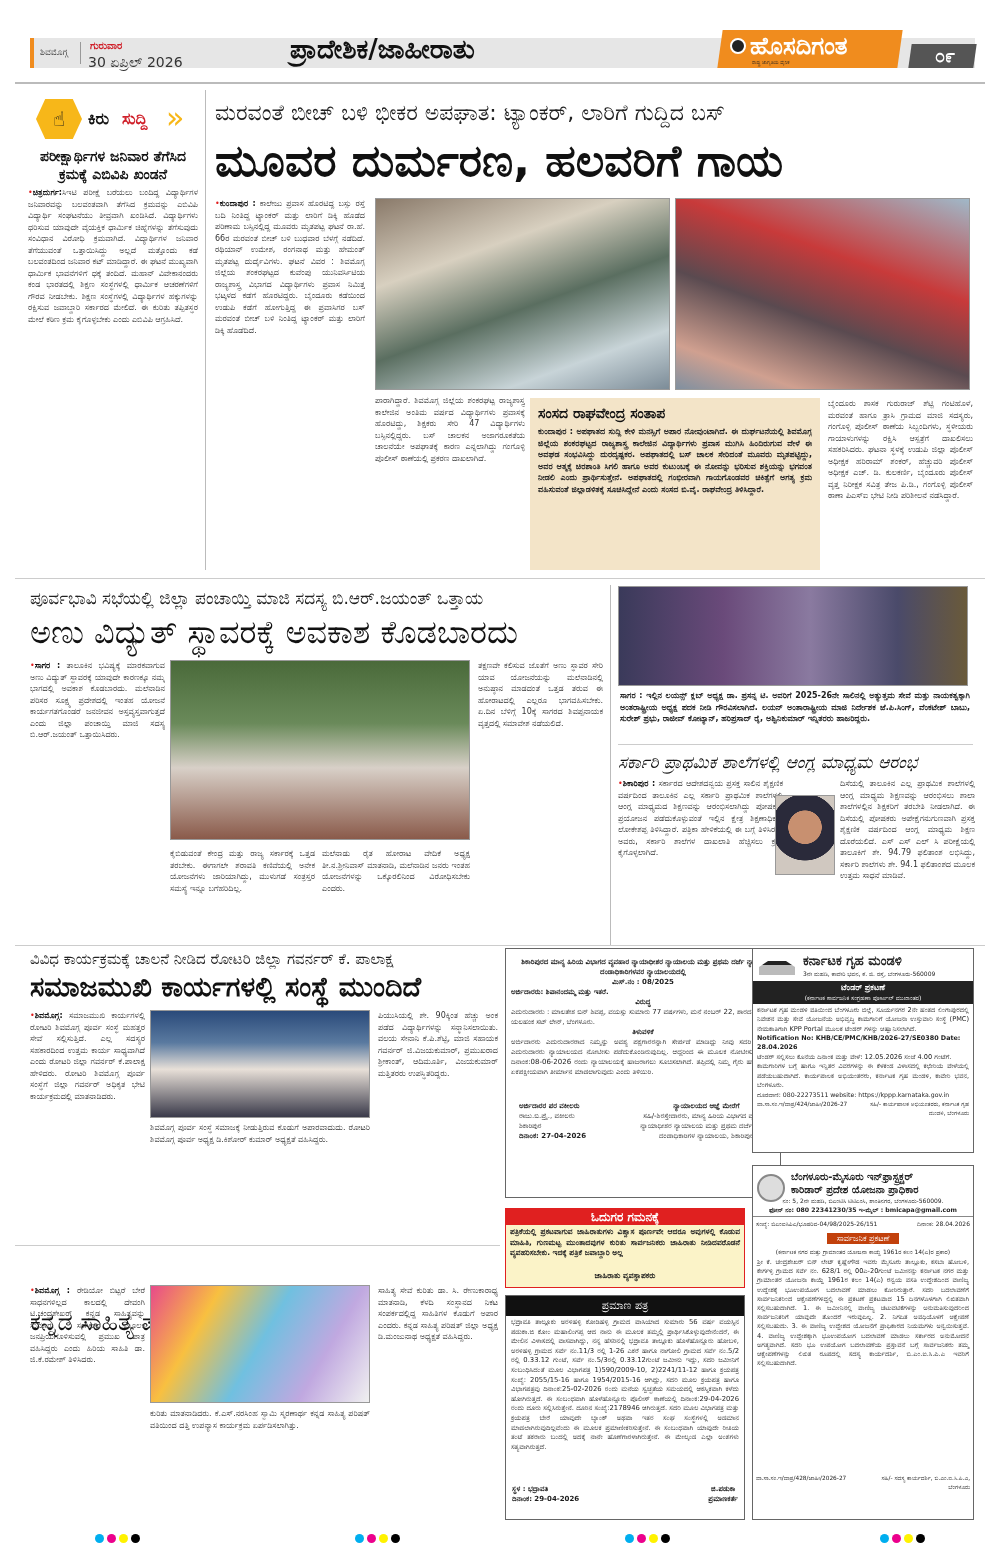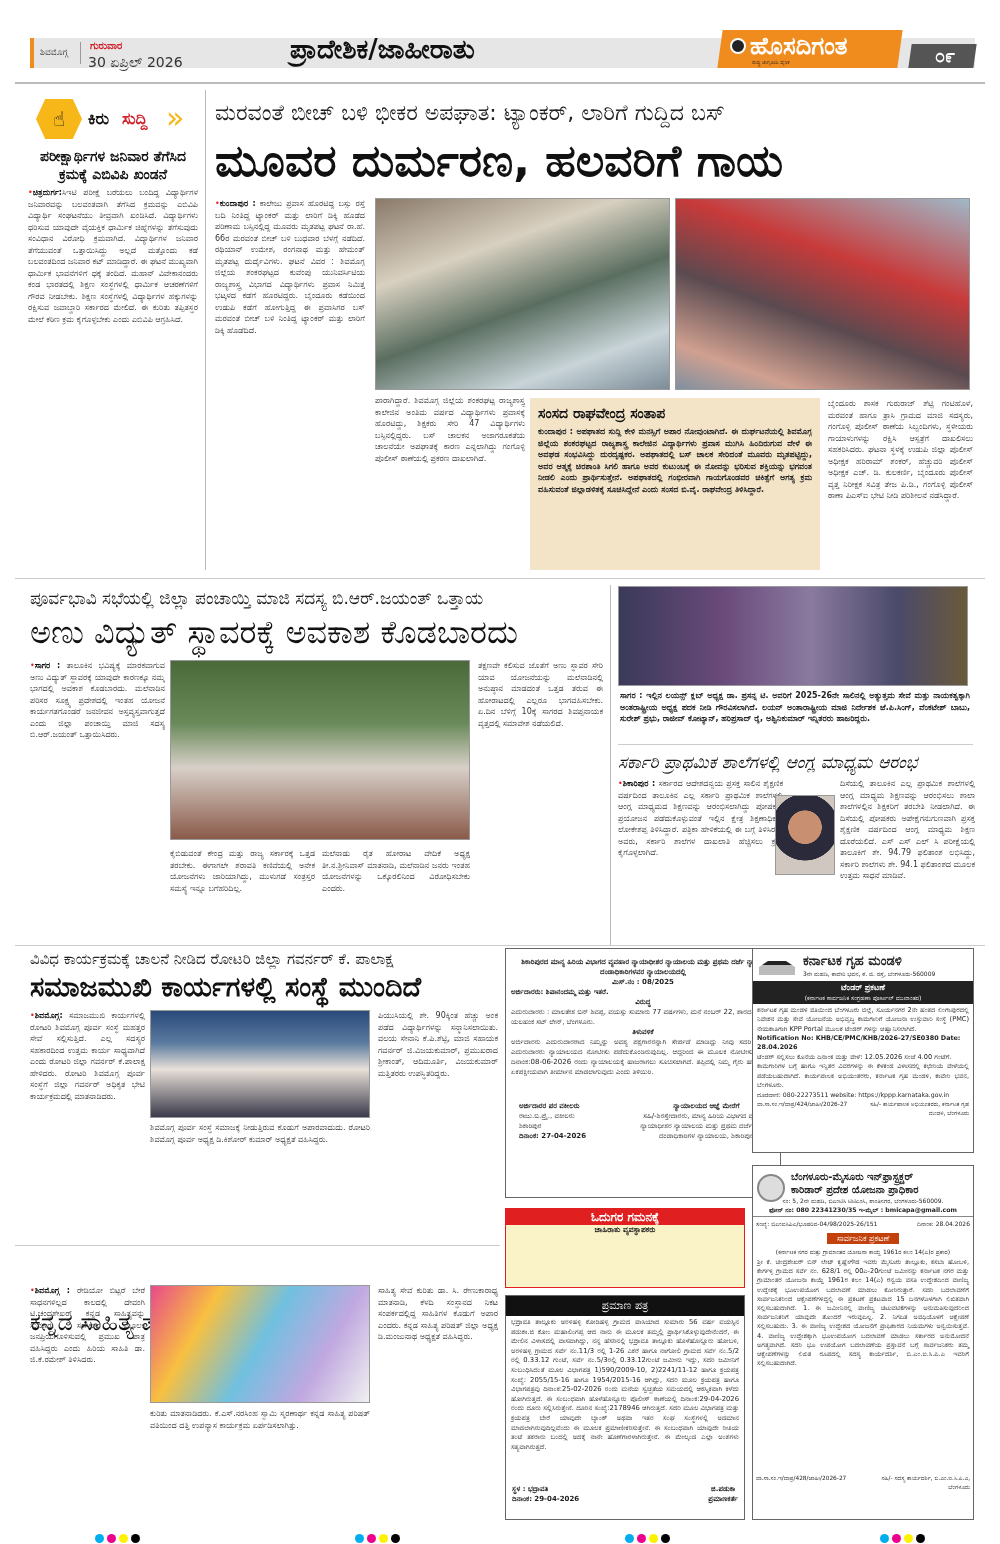--- a/index.html
+++ b/index.html
@@ -149,20 +149,21 @@
     </div>
     <div style="width:52%;text-align:center;">
       <div style="font-weight:bold;">ನ್ಯಾಯಾಲಯದ ಆಜ್ಞೆ ಮೇರೆಗೆ</div>
       <div>ಸಹಿ/-ಶಿರಸ್ತೇದಾರರು, ಮಾನ್ಯ ಹಿರಿಯ ವಿಭಾಗದ ವ್ಯವಹಾರ ನ್ಯಾಯಾಧೀಶರ ನ್ಯಾಯಾಲಯ ಮತ್ತು ಪ್ರಥಮ ದರ್ಜೆ ನ್ಯಾಯಿಕ ದಂಡಾಧಿಕಾರಿಗಳ ನ್ಯಾಯಾಲಯ, ಶಿಕಾರಿಪುರ</div>
     </div>
   </div>
 </div>
 
 <div class="abs" style="left:505px;top:1208px;width:240px;height:80px;border:1px solid #e02020;background:#fbf3c8;">
   <div style="background:#e02020;color:#fff;text-align:center;font-size:12px;font-weight:bold;line-height:16px;">ಓದುಗರ ಗಮನಕ್ಕೆ</div>
+  <div style="padding:2px 4px;font-size:7.5px;line-height:10.5px;font-weight:bold;color:#222;text-align:justify;height:46px;overflow:hidden;">ಪತ್ರಿಕೆಯಲ್ಲಿ ಪ್ರಕಟವಾಗುವ ಜಾಹಿರಾತುಗಳು ವಿಶ್ವಾಸ ಪೂರ್ಣವೇ ಆದರೂ ಅವುಗಳಲ್ಲಿ ಕೊಡುವ ಮಾಹಿತಿ, ಗುಣಮಟ್ಟ ಮುಂತಾದವುಗಳ ಕುರಿತು ಸಾರ್ವಜನಿಕರು ಜಾಹಿರಾತು ನೀಡಿದವರೊಡನೆ ವ್ಯವಹರಿಸಬೇಕು. ಇದಕ್ಕೆ ಪತ್ರಿಕೆ ಜವಾಬ್ದಾರಿ ಅಲ್ಲ</div>
   <div style="text-align:center;font-size:7.5px;font-weight:bold;">ಜಾಹಿರಾತು ವ್ಯವಸ್ಥಾಪಕರು</div>
 </div>
 
 <div class="abs ad-box" style="left:505px;top:1295px;width:240px;height:225px;">
   <div style="background:#111;color:#fff;text-align:center;font-size:11px;line-height:20px;">ಪ್ರಮಾಣ ಪತ್ರ</div>
   <div style="padding:2px 5px;font-size:6.8px;line-height:9.6px;text-align:justify;color:#222;height:168px;overflow:hidden;">ಭದ್ರಾವತಿ ತಾಲ್ಲೂಕು ಅರಳಿಹಳ್ಳಿ ಕೋಡಿಹಳ್ಳಿ ಗ್ರಾಮದ ವಾಸಿಯಾದ ಸುಮಾರು 56 ವರ್ಷ ವಯಸ್ಸಿನ ಪಡುಕಾ.ಜಿ ಕೋಂ ಮಹಾಲಿಂಗಪ್ಪ ಆದ ನಾನು ಈ ಮೂಲಕ ತಮ್ಮಲ್ಲಿ ಪ್ರಾರ್ಥಿಸಿಕೊಳ್ಳುವುದೇನೆಂದರೆ, ಈ ಮೇಲಿನ ವಿಳಾಸದಲ್ಲಿ ವಾಸವಾಗಿದ್ದು, ನನ್ನ ಹೆಸರಿನಲ್ಲಿ ಭದ್ರಾವತಿ ತಾಲ್ಲೂಕು ಹೊಳೆಹೊನ್ನೂರು ಹೋಬಳಿ, ಅರಳಿಹಳ್ಳಿ ಗ್ರಾಮದ ಸರ್ವೆ ನಂ.11/3 ರಲ್ಲಿ 1-26 ಎಕರೆ ಹಾಗೂ ನಾಗೋಲಿ ಗ್ರಾಮದ ಸರ್ವೆ ನಂ.5/2 ರಲ್ಲಿ 0.33.12 ಗುಂಟೆ, ಸರ್ವೆ ನಂ.5/3ರಲ್ಲಿ 0.33.12ಗುಂಟೆ ಜಮೀನು ಇದ್ದು, ಸದರಿ ಜಮೀನಿಗೆ ಸಂಬಂಧಿಸಿದಂತೆ ಮೂಲ ವಿಭಾಗಪತ್ರ 1)590/2009-10, 2)2241/11-12 ಹಾಗೂ ಕ್ರಯಪತ್ರ ಸಂಖ್ಯೆ: 2055/15-16 ಹಾಗೂ 1954/2015-16 ಆಗಿದ್ದು, ಸದರಿ ಮೂಲ ಕ್ರಯಪತ್ರ ಹಾಗೂ ವಿಭಾಗಪತ್ರವು ದಿನಾಂಕ:25-02-2026 ರಂದು ಮನೆಯ ಸ್ವಚ್ಛತೆಯ ಸಮಯದಲ್ಲಿ ಆಕಸ್ಮಿಕವಾಗಿ ಕಳೆದು ಹೋಗಿರುತ್ತದೆ. ಈ ಸಂಬಂಧವಾಗಿ ಹೊಳೆಹೊನ್ನೂರು ಪೊಲೀಸ್ ಠಾಣೆಯಲ್ಲಿ ದಿನಾಂಕ:29-04-2026 ರಂದು ದೂರು ಸಲ್ಲಿಸಿರುತ್ತೇನೆ. ದೂರಿನ ಸಂಖ್ಯೆ:2178946 ಆಗಿರುತ್ತದೆ. ಸದರಿ ಮೂಲ ವಿಭಾಗಪತ್ರ ಮತ್ತು ಕ್ರಯಪತ್ರ ಬೇರೆ ಯಾವುದೇ ಬ್ಯಾಂಕ್ ಅಥವಾ ಇತರ ಸಂಘ ಸಂಸ್ಥೆಗಳಲ್ಲಿ ಅಡಮಾನ ಮಾಡಲಾಗಿರುವುದಿಲ್ಲವೆಂದು ಈ ಮೂಲಕ ಪ್ರಮಾಣೀಕರಿಸುತ್ತೇನೆ. ಈ ಸಂಬಂಧವಾಗಿ ಯಾವುದೇ ರೀತಿಯ ತಂಟೆ ತಕರಾರು ಬಂದಲ್ಲಿ ಅದಕ್ಕೆ ನಾನೇ ಹೊಣೆಗಾರಳಾಗಿರುತ್ತೇನೆ. ಈ ಮೇಲ್ಕಂಡ ಎಲ್ಲಾ ಅಂಶಗಳು ಸತ್ಯವಾಗಿರುತ್ತದೆ.</div>
   <div style="display:flex;justify-content:space-between;padding:0 6px;font-size:7px;line-height:10px;font-weight:bold;">
     <div>
         <div>ಸ್ಥಳ : ಭದ್ರಾವತಿ</div>
         <div>ದಿನಾಂಕ: 29-04-2026</div>

